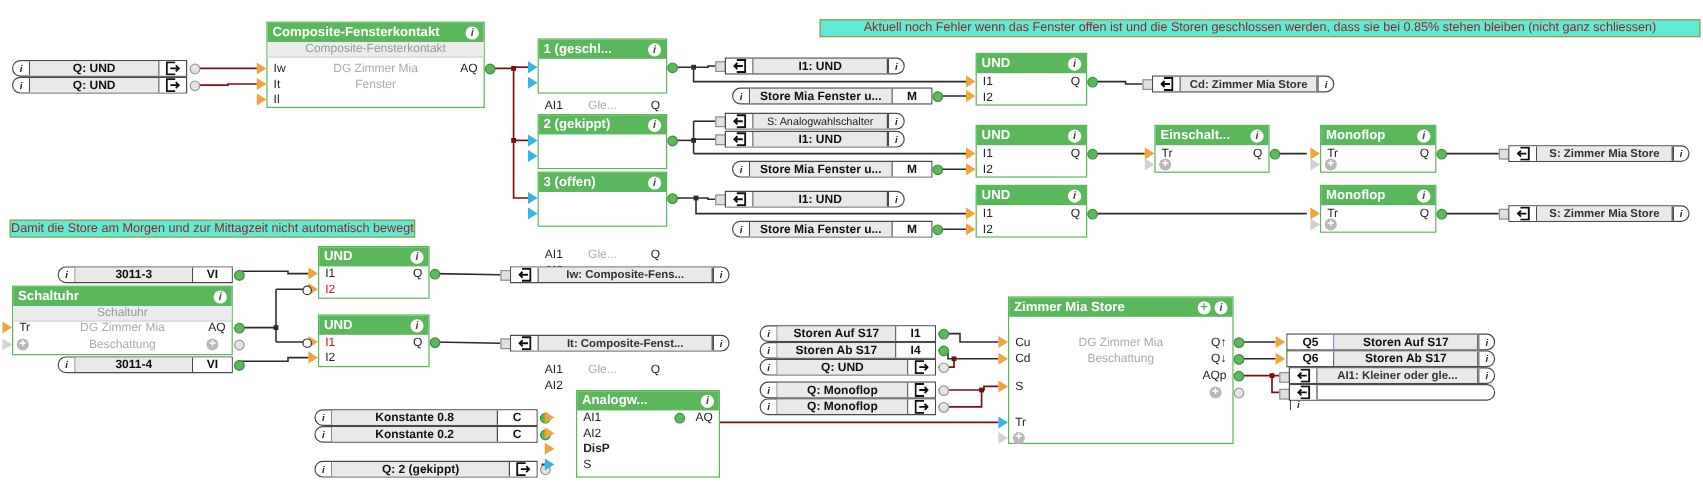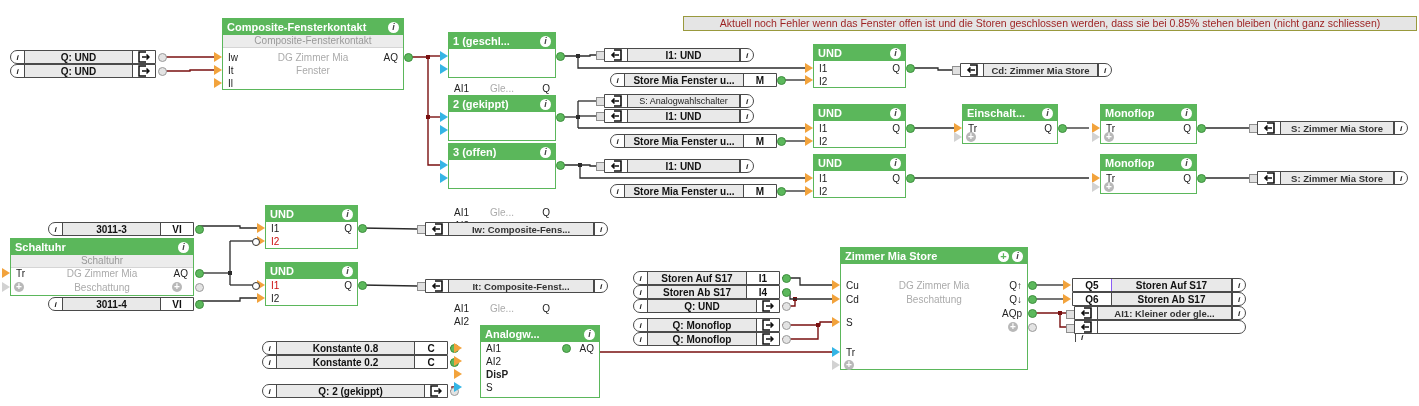--- a/index.html
+++ b/index.html
@@ -43,21 +43,21 @@
   .cellL{background:#e9e9e9;font-weight:bold;color:#111;display:flex;align-items:center;justify-content:center;
          flex:1;padding:0 2px;white-space:nowrap;overflow:hidden;border-right:1px solid #4a4a4a;}
   .cellL.soft{font-weight:normal;font-size:9px;color:#222;}
   .cellL.dk{color:#333;font-size:9.5px;}
   .cellT{background:#fff;font-weight:bold;color:#111;display:flex;align-items:center;justify-content:center;
          flex:0 0 auto;min-width:28px;padding:0 2px;}
   .cellI{background:#fff;display:flex;align-items:center;justify-content:center;flex:0 0 auto;width:22px;
          border-right:1px solid #4a4a4a;}
   .ctab{position:absolute;width:7px;height:7px;background:#e0e0e0;border:1px solid #8f8f8f;z-index:1;}
   
-  .note{position:absolute;height:13px;background:#e5e5e5;border:1px solid #99993d;color:#9c1f1f;
+  .note{position:absolute;height:13px;background:#5eead4;border:1px solid #99993d;color:#9c1f1f;
         font-size:10.5px;line-height:13px;text-align:center;white-space:nowrap;overflow:hidden;z-index:2;}
 </style>
 </head>
 <body>
 
 <div class="canvas">
 
 <svg class="wires" width="1419" height="406">
   <g stroke="#7a1010" stroke-width="1.4" fill="none">
     <path d="M162 57 L214 57"></path>
@@ -116,20 +116,21 @@
   </g>
   <g fill="#2b2b2b">
     <rect x="228" y="271" width="4" height="4"></rect>
         <rect x="576" y="54" width="4" height="4"></rect>
     <rect x="576" y="115" width="4" height="4"></rect>
         <rect x="578" y="163" width="4" height="4"></rect>
   </g>
 </svg>
 
 <div class="note" style="left:683px;top:16px;width:732px;">Aktuell noch Fehler wenn das Fenster offen ist und die Storen geschlossen werden, dass sie bei 0.85% stehen bleiben (nicht ganz schliessen)</div>
+<div class="note" style="left:8px;top:183px;width:336px;">Damit die Store am Morgen und zur Mittagzeit nicht automatisch bewegt</div>
 
 <div class="fb" style="left:222px;top:18px;width:182px;height:72px;">
   <div class="hd">
         <span class="ttl">Composite-Fensterkontakt</span>
         <span class="icirc">i</span>
       </div>
   <div class="sub" style="top:16px;">Composite-Fensterkontakt</div>
   <div class="pl" style="left:5px;top:33px;">Iw</div>
   <div class="pl" style="left:5px;top:46px;">It</div>
   <div class="pl" style="left:5px;top:59px;">Il</div>

